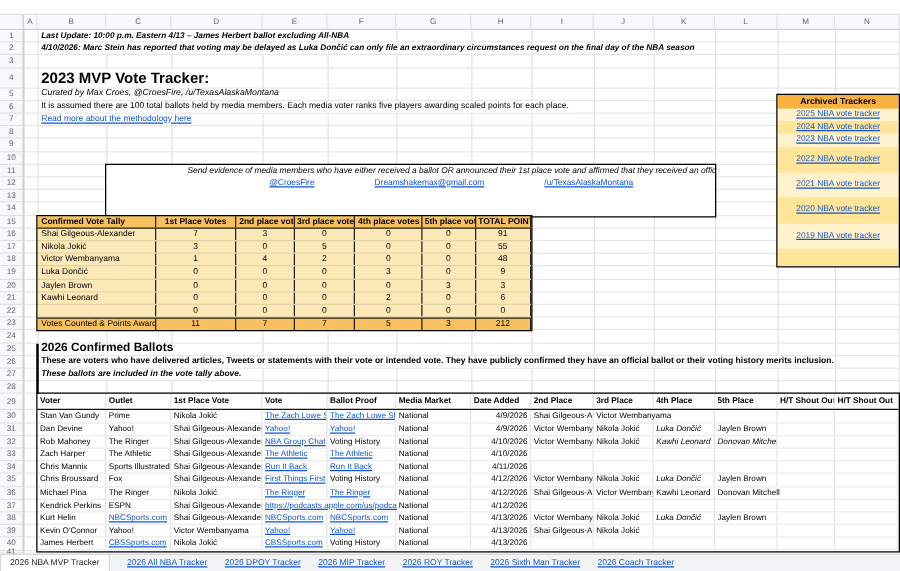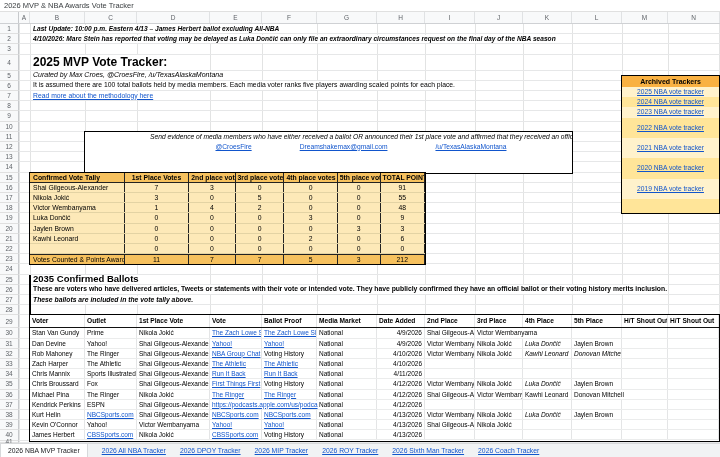--- a/index.html
+++ b/index.html
@@ -57,21 +57,20 @@
   #tabbar{position:absolute;left:0;top:443px;width:720px;height:14px;background:#f1f3f4;
     border-top:1px solid #d7d9db;box-sizing:border-box;display:flex;align-items:center;z-index:6;}
   #tab-active{background:#fff;height:13px;line-height:13px;padding:0 7px;font-size:6.8px;color:#202124;
     border-right:1px solid #d7d9db;border-left:1px solid #d7d9db;cursor:pointer;white-space:nowrap;}
   .tab-link{font-size:6.8px;color:#1155cc;text-decoration:underline;margin-left:14px;cursor:pointer;white-space:nowrap;}
 </style>
 </head>
 <body>
 
 <div id="stage">
-  <div id="titlebar">2026 MVP &amp; NBA Awards Vote Tracker</div>
   <div id="colhead">
     <div id="corner"></div>
   <div class="collabel" style="left: 19px; width: 11px;">A</div>
       <div class="collabel" style="left: 30px; width: 55px;">B</div>
       <div class="collabel" style="left: 85px; width: 52px;">C</div>
       <div class="collabel" style="left: 137px; width: 73px;">D</div>
       <div class="collabel" style="left: 210px; width: 52px;">E</div>
       <div class="collabel" style="left: 262px; width: 55px;">F</div>
       <div class="collabel" style="left: 317px; width: 60px;">G</div>
       <div class="collabel" style="left: 377px; width: 48px;">H</div>
@@ -175,25 +174,25 @@
       <div class="hline" style="top: 395.2px;"></div>
       <div class="rownum" style="top: 386px; height: 10.2px; line-height: 10.2px;">38</div>
       <div class="hline" style="top: 405.4px;"></div>
       <div class="rownum" style="top: 396.2px; height: 10.2px; line-height: 10.2px;">39</div>
       <div class="hline" style="top: 415.6px;"></div>
       <div class="rownum" style="top: 406.4px; height: 10.2px; line-height: 10.2px;">40</div>
       <div class="hline" style="top: 418px;"></div>
       <div class="rownum" style="top: 416.6px; height: 2.4px; line-height: 2.4px;">41</div>
       <div class="ctext note" style="left: 33px; top: 0.6px; height: 8.6px; line-height: 8.6px;">Last Update: 10:00 p.m. Eastern 4/13 – James Herbert ballot excluding All-NBA</div>
       <div class="ctext note" style="left: 33px; top: 10.8px; height: 8.6px; line-height: 8.6px;">4/10/2026: Marc Stein has reported that voting may be delayed as Luka Dončić can only file an extraordinary circumstances request on the final day of the NBA season</div>
-      <div class="ctext h1" style="left: 33px; top: 31.2px; height: 14.4px; line-height: 14.4px;">2025 MVP Vote Tracker:</div>
+      <div class="ctext h1" style="left: 33px; top: 31.2px; height: 14.4px; line-height: 14.4px;">2023 MVP Vote Tracker:</div>
       <div class="ctext ital" style="left: 33px; top: 47.2px; height: 8.6px; line-height: 8.6px;">Curated by Max Croes, @CroesFire, /u/TexasAlaskaMontana</div>
       <div class="ctext " style="left: 33px; top: 57.4px; height: 8.6px; line-height: 8.6px;">It is assumed there are 100 total ballots held by media members. Each media voter ranks five players awarding scaled points for each place.</div>
       <div class="ctext linktext" style="left: 33px; top: 67.6px; height: 8.6px; line-height: 8.6px;">Read more about the methodology here</div>
-      <div class="ctext h2" style="left: 33px; top: 251.2px; height: 8.6px; line-height: 8.6px;">2035 Confirmed Ballots</div>
+      <div class="ctext h2" style="left: 33px; top: 251.2px; height: 8.6px; line-height: 8.6px;">2026 Confirmed Ballots</div>
       <div class="ctext bold" style="left: 33px; top: 261.4px; height: 8.6px; line-height: 8.6px;">These are voters who have delivered articles, Tweets or statements with their vote or intended vote. They have publicly confirmed they have an official ballot or their voting history merits inclusion.</div>
       <div class="ctext boldital" style="left: 33px; top: 271.6px; height: 8.6px; line-height: 8.6px;">These ballots are included in the vote tally above.</div>
       <div class="blackline" style="left: 29px; top: 250.6px; height: 40.8px;"></div>
     </div>
 
   <div id="helpbox" class="obox" style="left: 85px; top: 131.8px; width: 487px; height: 40.8px; background: rgb(255, 255, 255);">
       <div class="hb-body" style="height: 9.8px; line-height: 9.8px; padding-left: 65px;">Send evidence of media members who have either received a ballot OR announced their 1st place vote and affirmed that they received an offical ballot:</div>
       <div class="hb-links" style="height: 10px; line-height: 10px; padding-left: 65px;">
         <span class="linktext">@CroesFire</span>
         <span class="linktext">Dreamshakemax@gmail.com</span>

